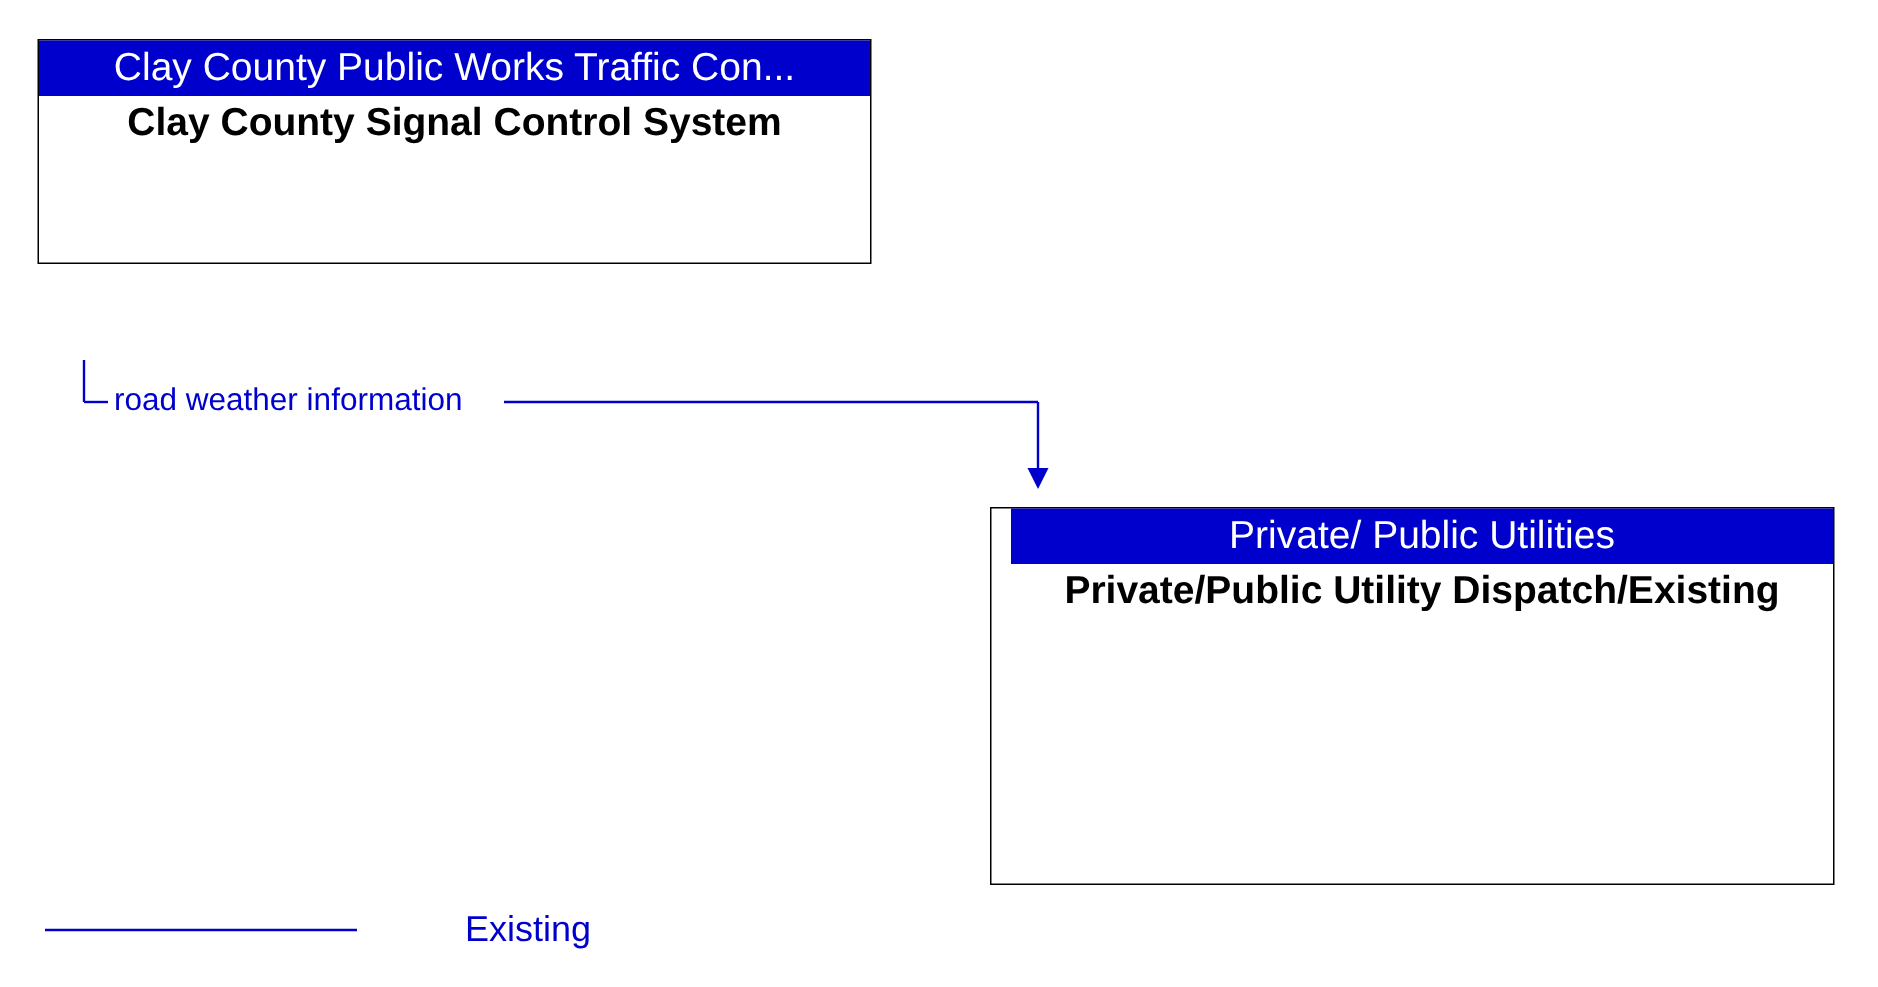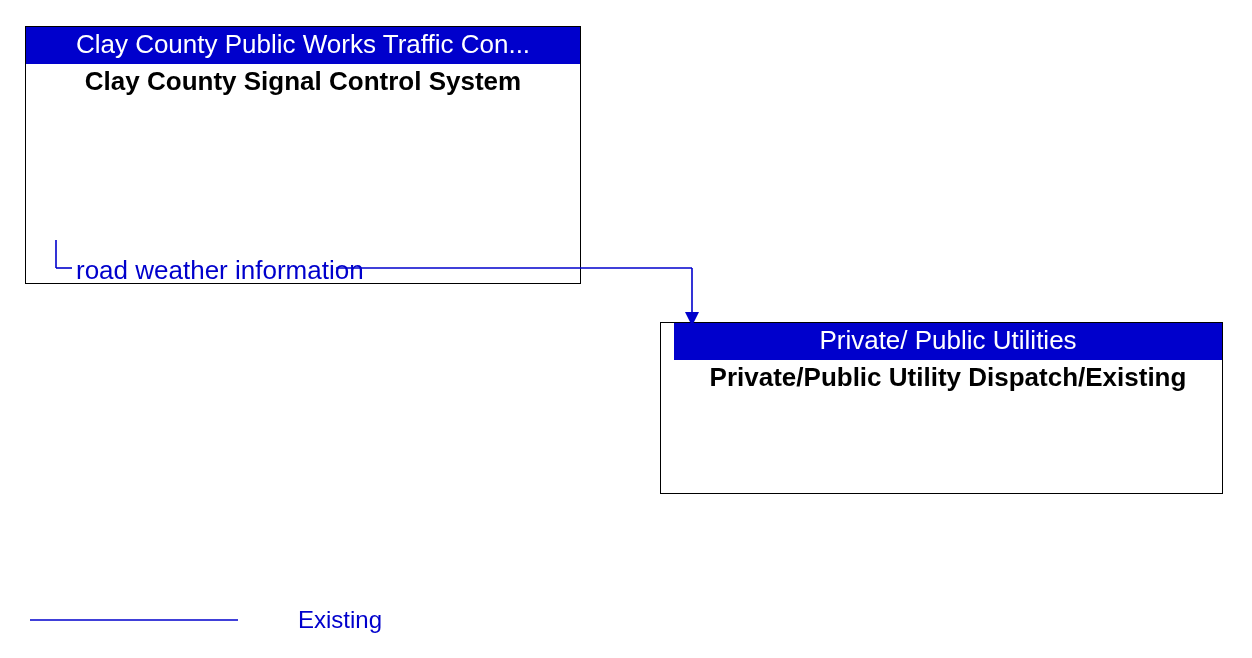--- a/index.html
+++ b/index.html
@@ -32,21 +32,21 @@
   .node-body {
     color: #000;
     font-size: 26px;
     text-align: center;
     padding: 2px 6px;
     font-weight: bold;
   }
   .flow-label {
     position: absolute;
     color: #0000cc;
-    font-size: 26px;
+    font-size: 21px;
     font-weight: 400;
     white-space: nowrap;
     text-align: right;
   }
   .legend-label {
     position: absolute;
     color: #0000cc;
     font-size: 24px;
   }
   svg.overlay {
@@ -54,33 +54,33 @@
     left: 0;
     top: 0;
     width: 1252px;
     height: 658px;
     pointer-events: none;
   }
 </style>
 </head>
 <body>
 
-<div class="node" style="left:25px; top:26px; width:556px; height:258px;">
+<div class="node" style="left:25px; top:26px; width:556px; height:150px;">
   <div class="node-header">Clay County Public Works Traffic Con...</div>
   <div class="node-body">Clay County Signal Control System</div>
 </div>
 
-<div class="node" style="left:660px; top:322px; width:563px; height:172px;padding-left:13px;">
+<div class="node" style="left:660px; top:338px; width:563px; height:252px;padding-left:13px;">
   <div class="node-header">Private/ Public Utilities</div>
   <div class="node-body">Private/Public Utility Dispatch/Existing</div>
 </div>
 
 <div class="flow-label" style="left:76px; top:255px;">road weather information</div>
 
-<div class="legend-label" style="left:298px; top:606px;">Existing</div>
+<div class="legend-label" style="left:310px; top:606px;">Existing</div>
 
 <svg class="overlay" viewBox="0 0 1252 658">
 
   <line x1="56" y1="240" x2="56" y2="268" stroke="#0000cc" stroke-width="1.6"></line>
 
   <line x1="56" y1="268" x2="72" y2="268" stroke="#0000cc" stroke-width="1.6"></line>
 
   <line x1="336" y1="268" x2="692" y2="268" stroke="#0000cc" stroke-width="1.6"></line>
 
   <line x1="692" y1="268" x2="692" y2="314" stroke="#0000cc" stroke-width="1.6"></line>

